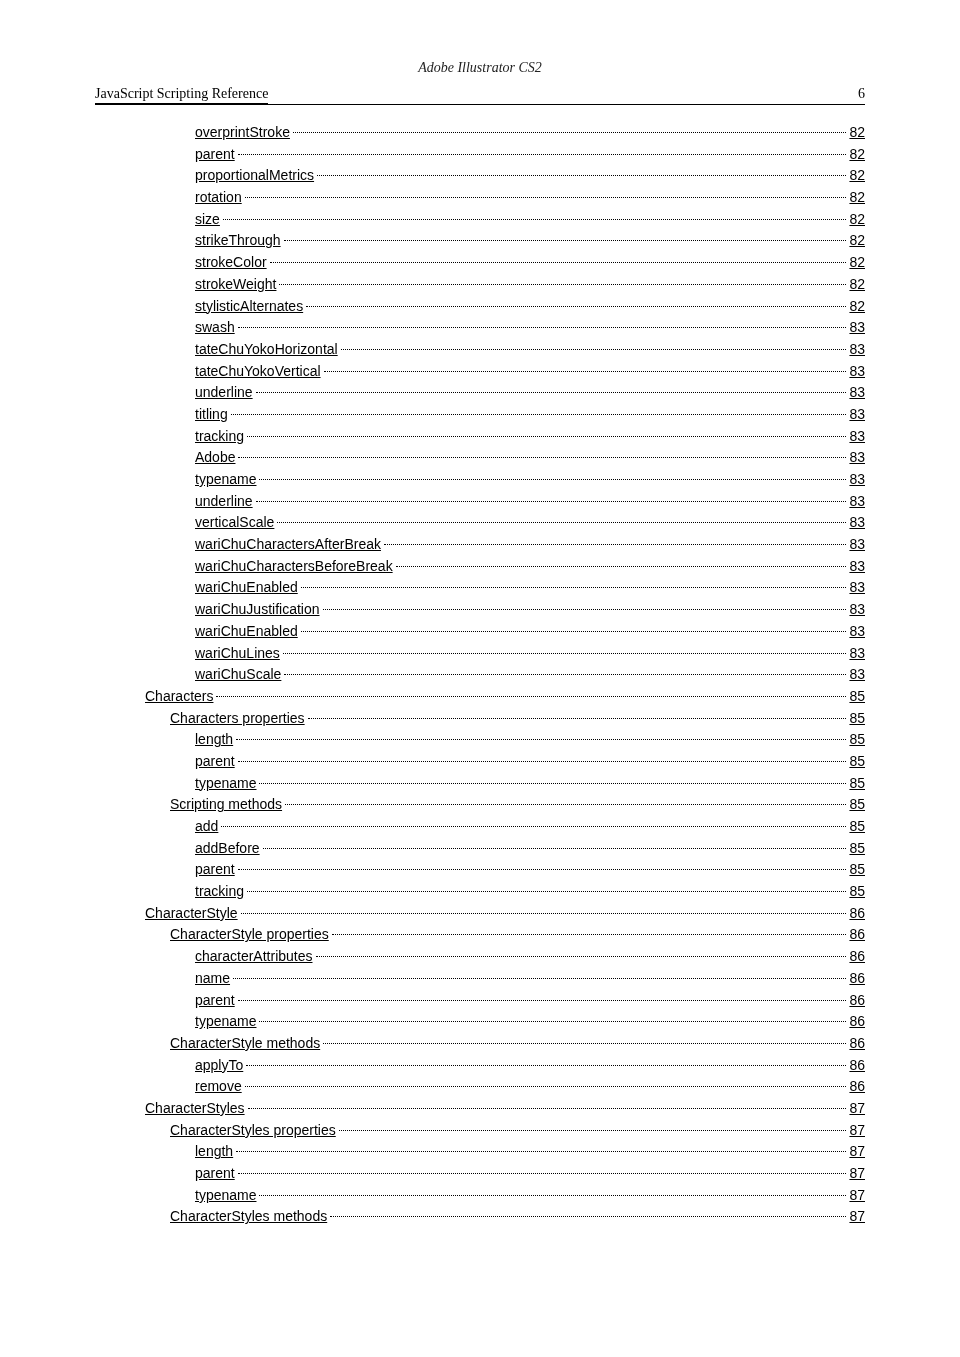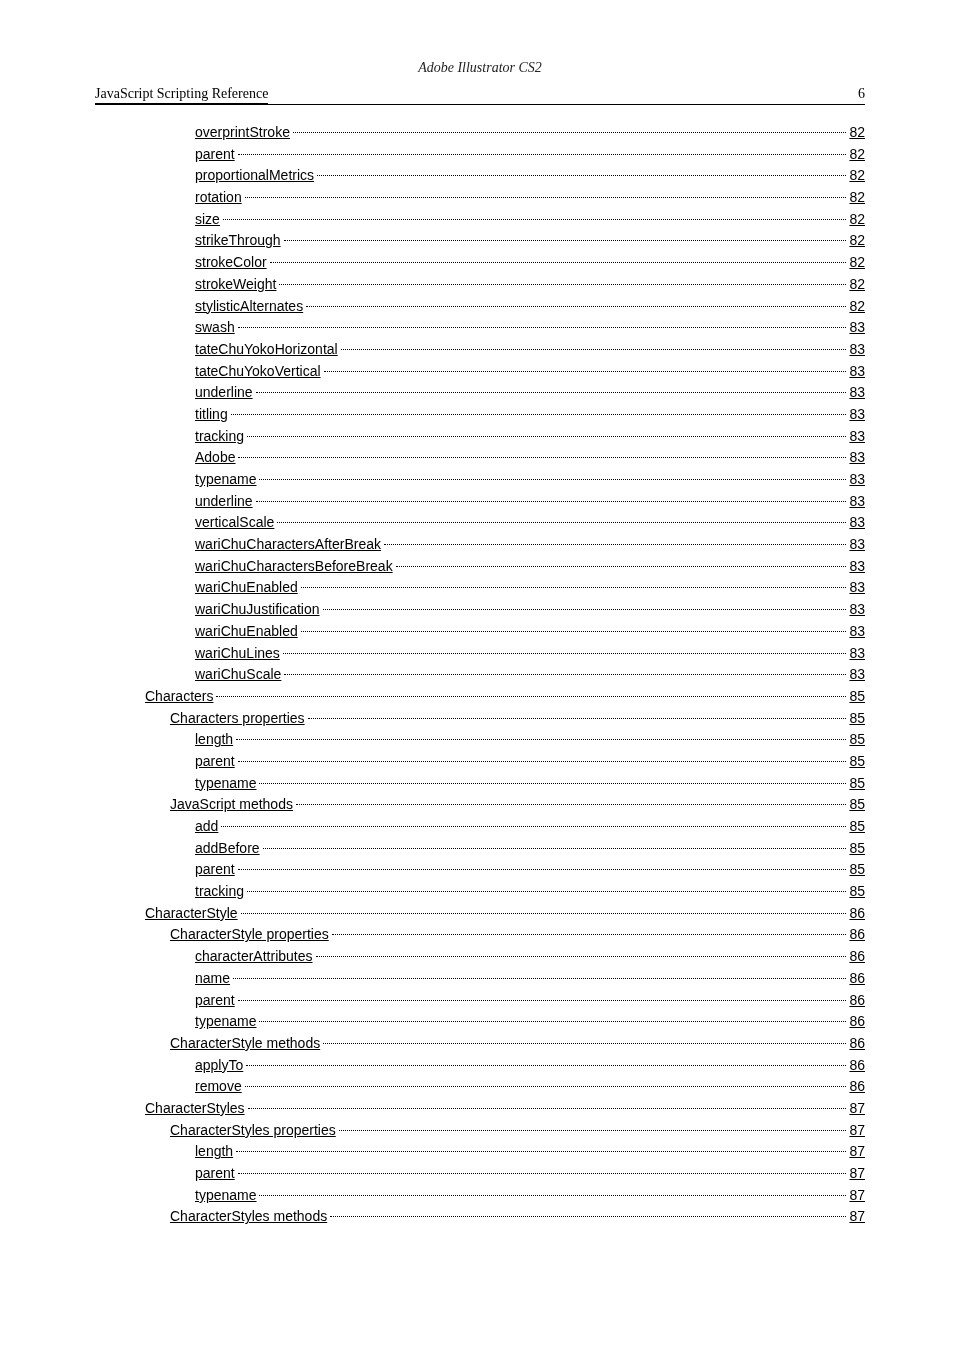--- a/index.html
+++ b/index.html
@@ -243,21 +243,21 @@
       <span class="toc-label">parent</span>
       <span class="toc-dots"></span>
       <span class="toc-page">85</span>
     </div>
     <div class="toc-entry indent-2">
       <span class="toc-label">typename</span>
       <span class="toc-dots"></span>
       <span class="toc-page">85</span>
     </div>
     <div class="toc-entry indent-1">
-      <span class="toc-label">JavaScript methods</span>
+      <span class="toc-label">Scripting methods</span>
       <span class="toc-dots"></span>
       <span class="toc-page">85</span>
     </div>
     <div class="toc-entry indent-2">
       <span class="toc-label">add</span>
       <span class="toc-dots"></span>
       <span class="toc-page">85</span>
     </div>
     <div class="toc-entry indent-2">
       <span class="toc-label">addBefore</span>

